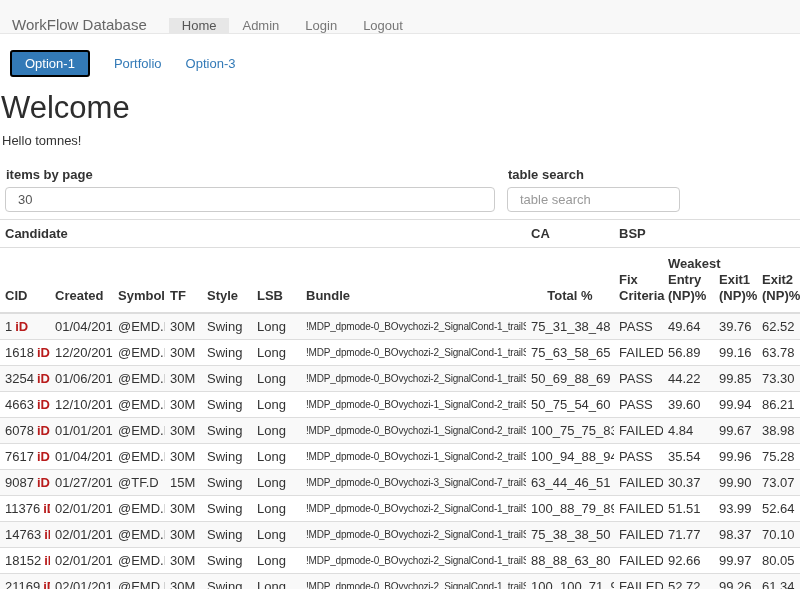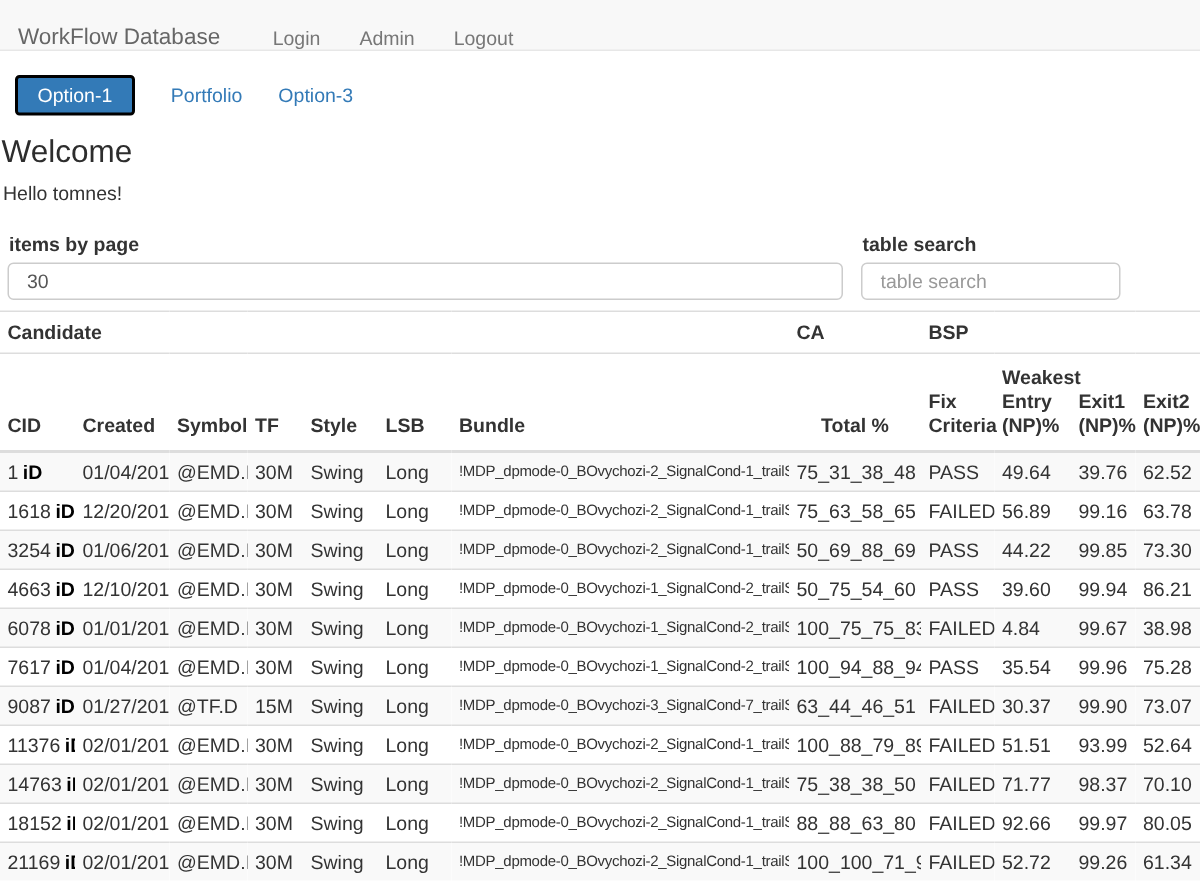--- a/index.html
+++ b/index.html
@@ -43,37 +43,37 @@
     font-family: inherit; cursor: pointer;
   }
   .btn-link {
     background: none; border: none; color: #337ab7;
     font-size: 13px; font-family: inherit; margin-left: 24px; cursor: pointer;
   }
 
   
   h1.welcome {
     margin: 13px 0 7px 1px;
-    font-size: 21px; font-weight: 500; color: #2d2d2d;
+    font-size: 31px; font-weight: 500; color: #2d2d2d;
   }
   .greeting { margin-left: 2px; font-size: 13px; }
 
   
   .controls { display: flex; margin: 19px 0 0 5px; }
   .control-group label {
     display: block; font-weight: bold; font-size: 13px;
     margin: 0 0 5px 1px; color: #333;
   }
   .control-group input {
     height: 25px; border: 1px solid #ccc; border-radius: 4px;
     padding: 0 12px; font-size: 13px; color: #555;
     font-family: inherit; outline: none;
   }
   .control-group input::placeholder { color: #999; }
-  .cg-items input { width: 557px; }
+  .cg-items input { width: 490px; }
   .cg-search { margin-left: 12px; }
   .cg-search input { width: 173px; }
 
   
   table.grid {
     width: 800px; table-layout: fixed; border-collapse: collapse;
     margin-top: 7px;
   }
   .grid th, .grid td {
     text-align: left; font-size: 13px; line-height: 17px;
@@ -82,30 +82,31 @@
   .grid thead tr.group-row th { font-weight: bold; padding: 5px; }
   .grid thead tr.cols-row th {
     font-weight: bold; vertical-align: bottom;
     padding: 8px 5px; border-bottom: 2px solid #ddd;
     overflow: visible; line-height: 16px;
   }
   .grid tbody tr:nth-child(odd) { background: #f9f9f9; }
   .grid tbody td { overflow: hidden; white-space: nowrap; }
   .grid .num { text-align: center; padding-right: 16px; }
   .grid td.c-bundle { font-size: 10px; letter-spacing: -0.2px; color: #333; }
-  .idlink { color: #000000; font-weight: bold; margin-left: 3px; }
+  .idlink { color: #b91c1c; font-weight: bold; margin-left: 3px; }
 </style>
 </head>
 <body>
 
 <div class="navbar">
   <div class="brand">WorkFlow Database</div>
   <div class="nav">
+    <div class="nav-item active">Home</div>
+    <div class="nav-item">Admin</div>
     <div class="nav-item">Login</div>
-    <div class="nav-item">Admin</div>
     <div class="nav-item">Logout</div>
   </div>
 </div>
 
 <div class="toolbar">
   <button class="btn-primary">Option-1</button>
   <button class="btn-link">Portfolio</button>
   <button class="btn-link">Option-3</button>
 </div>
 

